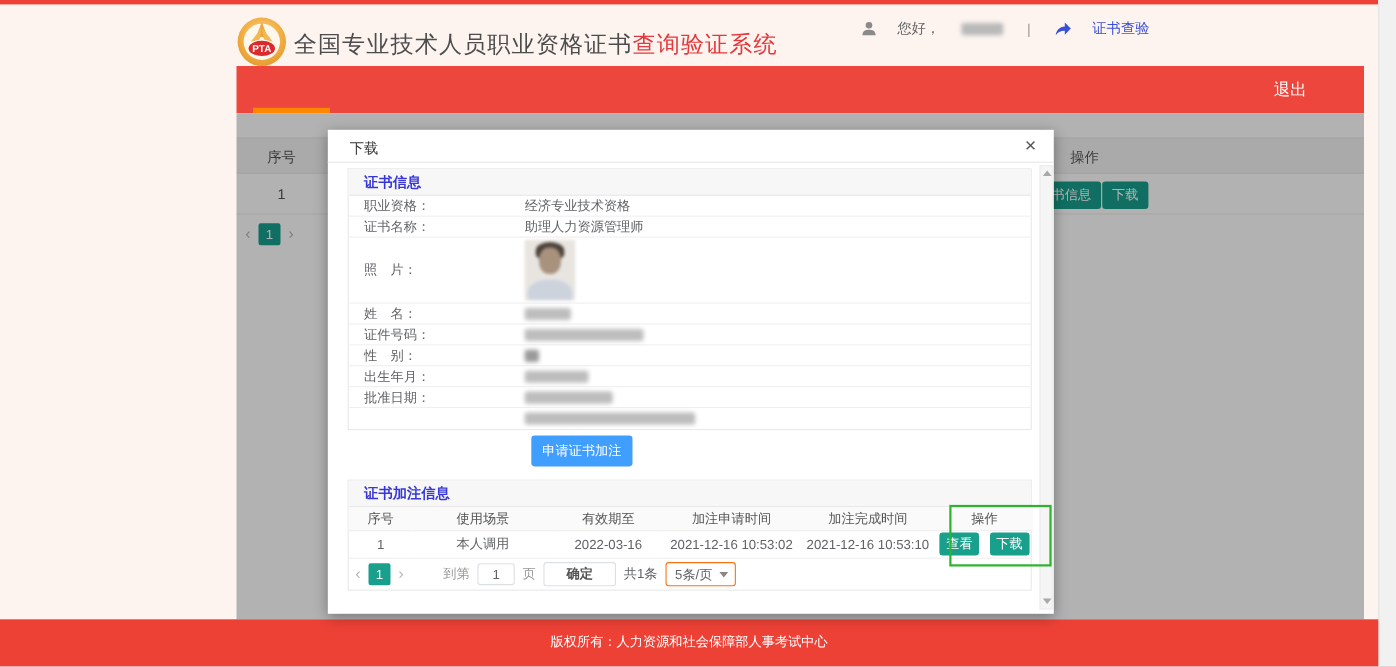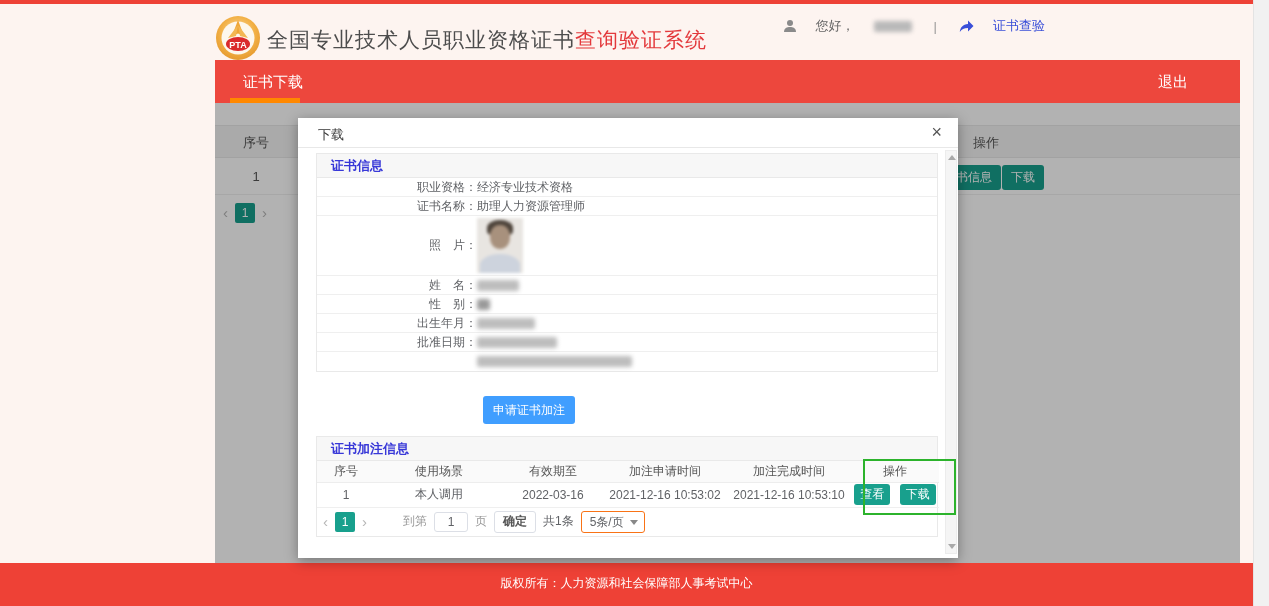--- a/index.html
+++ b/index.html
@@ -47,42 +47,42 @@
   .modal-close { position:absolute; right:16px; top:4px; font-size:18px; color:#555; cursor:pointer; line-height:20px; }
   .modal-scrollbar { position:absolute; right:1px; top:32px; width:12px; height:404px; background:#f5f5f5; border:1px solid #ececec; }
   .sb-arrow { position:absolute; left:2px; width:0; height:0; border-left:4px solid transparent; border-right:4px solid transparent; }
   .sb-up { top:4px; border-bottom:5px solid #a9a9a9; }
   .sb-down { bottom:4px; border-top:5px solid #a9a9a9; }
 
   .info-table { position:absolute; left:18px; top:35px; width:622px; border:1px solid #e9e9e9; }
   .section-bar { height:24px; background:#f7f7f7; border-bottom:1px solid #e9e9e9; line-height:24px; padding-left:14px; color:#3838d8; font-weight:bold; font-size:13px; }
   .info-row { display:flex; align-items:center; border-bottom:1px solid #efefef; min-height:19px; font-size:12px; color:#606266; }
   .info-row:last-child { border-bottom:none; }
-  .info-row .lbl { width:160px; padding-left:14px; flex:none;text-align:right; }
+  .info-row .lbl { width:160px; padding-left:14px; flex:none; }
   .info-row .val { flex:1; display:flex; align-items:center; }
   .row-photo { min-height:57px; }
   .redact { height:11px; background:#bdbdbd; border-radius:2px; filter:blur(2px); }
   .w40{width:42px;} .w105{width:108px;} .w14{width:13px; background:#9a9a9a;} .w60{width:58px;} .w80{width:80px;} .w150{width:155px;}
 
   .photo { position:relative; width:46px; height:55px; background:#e8e5e1; overflow:hidden; filter:blur(1.5px); margin:2px 0; }
   .photo .hair { position:absolute; left:10px; top:2px; width:26px; height:16px; border-radius:50% 50% 30% 30%; background:#4e443b; }
   .photo .face { position:absolute; left:13px; top:7px; width:20px; height:24px; border-radius:45%; background:#a8917d; }
   .photo .shirt { position:absolute; left:3px; bottom:-3px; width:40px; height:22px; border-radius:50% 50% 0 0; background:#cdd3dd; }
 
   .apply-btn { position:absolute; left:185px; top:278px; width:92px; height:28px; background:#409eff; color:#fff; border:none; border-radius:3px; font-size:12px; cursor:pointer; font-family:"Liberation Sans", sans-serif; }
 
   .anno { position:absolute; left:18px; top:318px; width:622px; border:1px solid #e9e9e9; }
   .anno table { width:100%; border-collapse:collapse; font-size:12px; color:#606266; table-layout:fixed; }
   .anno th { font-weight:normal; background:#fafafa; border-bottom:1px solid #ededed; height:21px; color:#555; }
   .anno td { text-align:center; height:25px; border-bottom:1px solid #efefef; }
   .anno .act-cell .teal-btn { padding:2px 6px; margin:0 3px; }
   .green-box { position:absolute; left:546px; top:22px; width:93px; height:56px; border:2px solid #2cb32c; pointer-events:none; }
   .anno-pager { display:flex; align-items:center; gap:7px; height:28px; padding-left:6px; font-size:12px; color:#606266; }
   .goto-input { width:34px; height:20px; border:1px solid #dcdfe6; border-radius:3px; text-align:center; font-size:12px; color:#606266; font-family:"Liberation Sans", sans-serif; }
-  .confirm-btn { height:22px; padding:0 8px; background:#fff; border:1px solid #dcdfe6; border-radius:3px; font-size:12px; font-weight:bold; color:#555; cursor:pointer; font-family:"Liberation Sans", sans-serif; }
+  .confirm-btn { height:22px; padding:0 20px; background:#fff; border:1px solid #dcdfe6; border-radius:3px; font-size:12px; font-weight:bold; color:#555; cursor:pointer; font-family:"Liberation Sans", sans-serif; }
   .size-select { position:relative; height:22px; border:1px solid #f97316; border-radius:3px; padding:0 20px 0 8px; line-height:20px; cursor:pointer; color:#606266; }
   .select-chevron { position:absolute; right:6px; top:8px; width:0; height:0; border-left:4px solid transparent; border-right:4px solid transparent; border-top:5px solid #888; }
 
   .footer { position:absolute; left:0; top:563px; width:1253px; height:57px; background:#ee4136; color:#fff; font-size:12px; text-align:center; line-height:41px; }
 </style>
 </head>
 <body>
 
 <div class="page">
   <div class="topbar"></div>
@@ -117,21 +117,20 @@
       <span class="name-redact"></span>
       <span class="sep">|</span>
       <svg width="15" height="14" viewBox="0 0 15 14">
         <path d="M9 5 V1.5 L14.5 7 L9 12.5 V9 C5 9 2.5 10.5 0.8 13 C1.2 8.5 4 5.4 9 5 Z" fill="#3a4fd8"></path>
       </svg>
       <a class="link-blue">证书查验</a>
     </div>
   </div>
 
   <div class="nav">
-    <div class="nav-tab">证书下载</div>
     <div class="nav-underline"></div>
     <div class="nav-logout">退出</div>
   </div>
 
   <div class="card">
     <div class="bg-thead">
       <div class="bg-th-index">序号</div>
       <div class="bg-th-action">操作</div>
     </div>
     <div class="bg-row">
@@ -174,20 +173,26 @@
             <div class="hair"></div>
               <div class="face"></div>
               <div class="shirt"></div>
           </div>
         </div>
       </div>
       <div class="info-row">
         <div class="lbl">姓　名：</div>
         <div class="val">
             <span class="redact w40"></span>
+          </div>
+      </div>
+      <div class="info-row">
+        <div class="lbl">证件号码：</div>
+        <div class="val">
+            <span class="redact w105"></span>
           </div>
       </div>
       <div class="info-row">
         <div class="lbl">性　别：</div>
         <div class="val">
             <span class="redact w14"></span>
           </div>
       </div>
       <div class="info-row">
         <div class="lbl">出生年月：</div>

